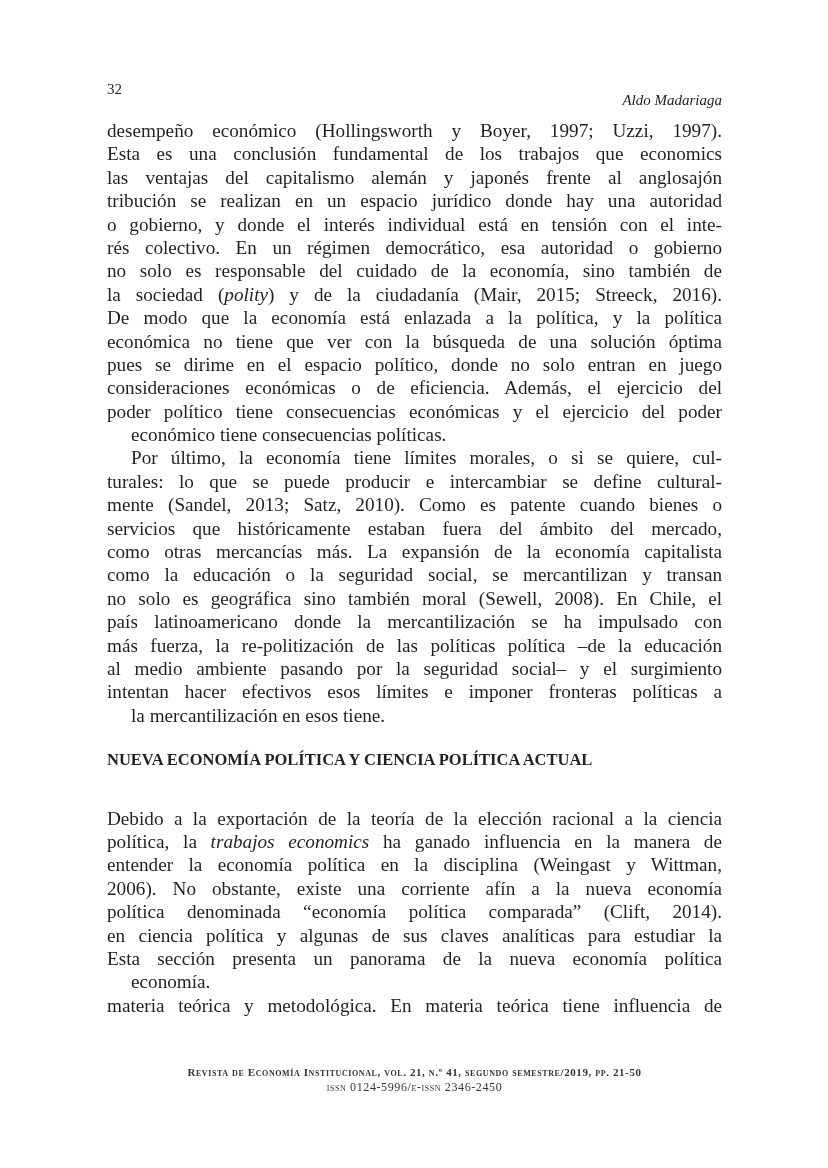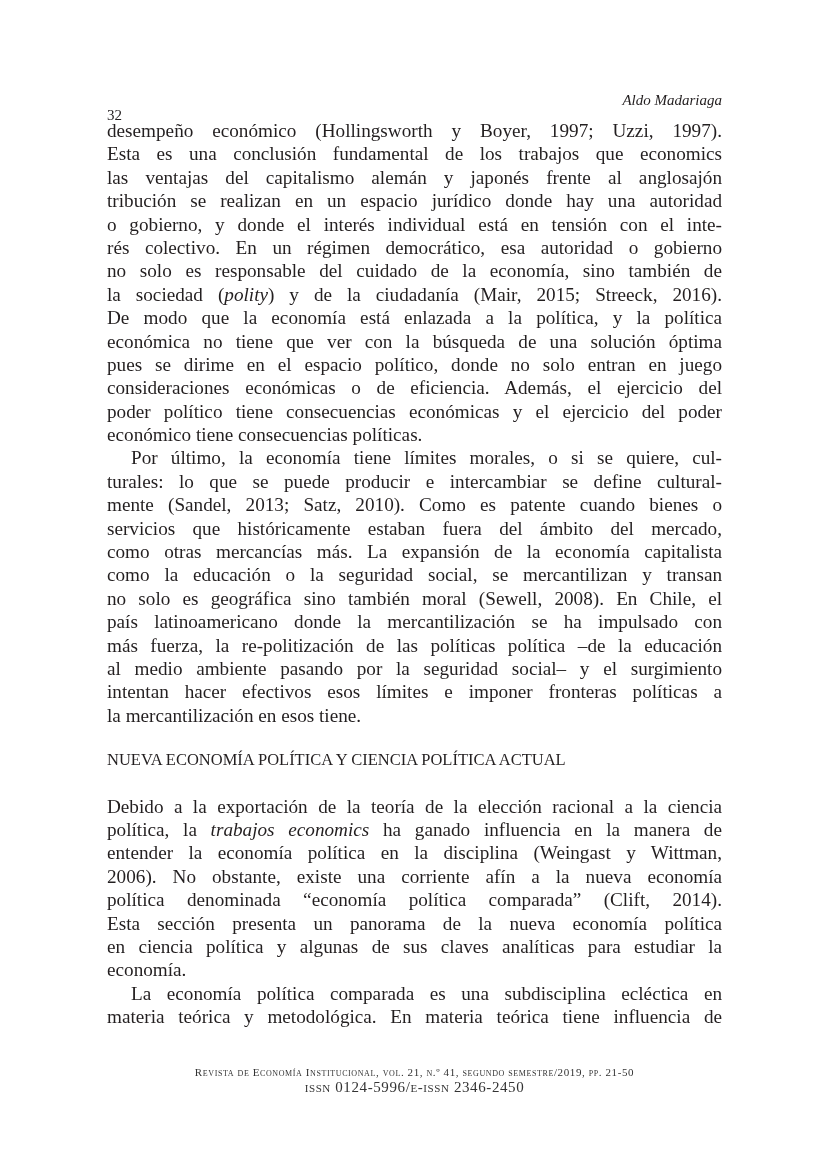--- a/index.html
+++ b/index.html
@@ -8,46 +8,46 @@
     background: #ffffff;
     position: relative;
     overflow: hidden;
     font-family: "Liberation Serif", "DejaVu Serif", serif;
     color: #231f20;
   }
   .running-head {
     position: absolute; top: 80px; left: 107px; width: 615px;
     font-size: 15px; line-height: 18px;
   }
-  .running-head .pg { position: absolute; left: 0; top: 0; margin-top: 26px; }
+  .running-head .pg { position: absolute; left: 0; top: 0; }
   .running-head .author { position: absolute; right: 0; top: 11px; font-style: italic; }
   .body-text {
     position: absolute; top: 119px; left: 107px; width: 615px;
     font-size: 19.2px; line-height: 23.4px;
   }
   .line {
     display: block; white-space: nowrap;
     text-align: justify; text-align-last: justify;
     height: 23.4px;
   }
-  .line.last { text-align-last: left; }
+  .line.last { text-align-last: left; margin-left: 24px; }
   .line.indent { padding-left: 24px; }
   .heading {
     display: block; white-space: nowrap;
-    font-weight: normal; font-size: 16.5px;
+    font-weight: bold; font-size: 16.5px;
     height: 23.4px; line-height: 23.4px;
-    margin-top: 21px; margin-bottom: 23px;
+    margin-top: 21px; margin-bottom: 35px;
   }
   .footer {
     position: absolute; top: 1065px; left: 107px; width: 615px;
     text-align: center; font-size: 11px; line-height: 15px; color: #333;
     letter-spacing: 0.6px;
   }
-  .footer .sc { font-variant: small-caps; }
-  .footer .issn { font-size: 15px; text-transform: lowercase; font-variant: small-caps; }
+  .footer .sc { font-variant: small-caps; font-weight: bold; }
+  .footer .issn { font-size: 12px; text-transform: lowercase; font-variant: small-caps; }
   i { font-style: italic; }
 </style>
 </head>
 <body>
 
 <header class="running-head">
   <span class="pg">32</span>
   <span class="author">Aldo Madariaga</span>
 </header>
 
@@ -85,27 +85,26 @@
   </div>
 
   <h2 class="heading">NUEVA ECONOMÍA POLÍTICA Y CIENCIA POLÍTICA ACTUAL</h2>
 
   <div>
     <span class="line">Debido a la exportación de la teoría de la elección racional a la ciencia</span>
     <span class="line"><span>política, la </span><i>trabajos economics</i><span> ha ganado influencia en la manera de</span></span>
     <span class="line">entender la economía política en la disciplina (Weingast y Wittman,</span>
     <span class="line">2006). No obstante, existe una corriente afín a la nueva economía</span>
     <span class="line">política denominada “economía política comparada” (Clift, 2014).</span>
+    <span class="line">en ciencia política y algunas de sus claves analíticas para estudiar la</span>
     <span class="line">Esta sección presenta un panorama de la nueva economía política</span>
-    <span class="line">en ciencia política y algunas de sus claves analíticas para estudiar la</span>
     <span class="line last">economía.</span>
   </div>
 
   <div>
-    <span class="line indent">La economía política comparada es una subdisciplina ecléctica en</span>
     <span class="line">materia teórica y metodológica. En materia teórica tiene influencia de</span>
   </div>
 </main>
 
 <footer class="footer">
   <div class="sc">Revista de Economía Institucional, vol. 21, n.º 41, segundo semestre/2019, pp. 21-50</div>
   <div class="issn">ISSN 0124-5996/e-ISSN 2346-2450</div>
 </footer>
 
 </body></html>

